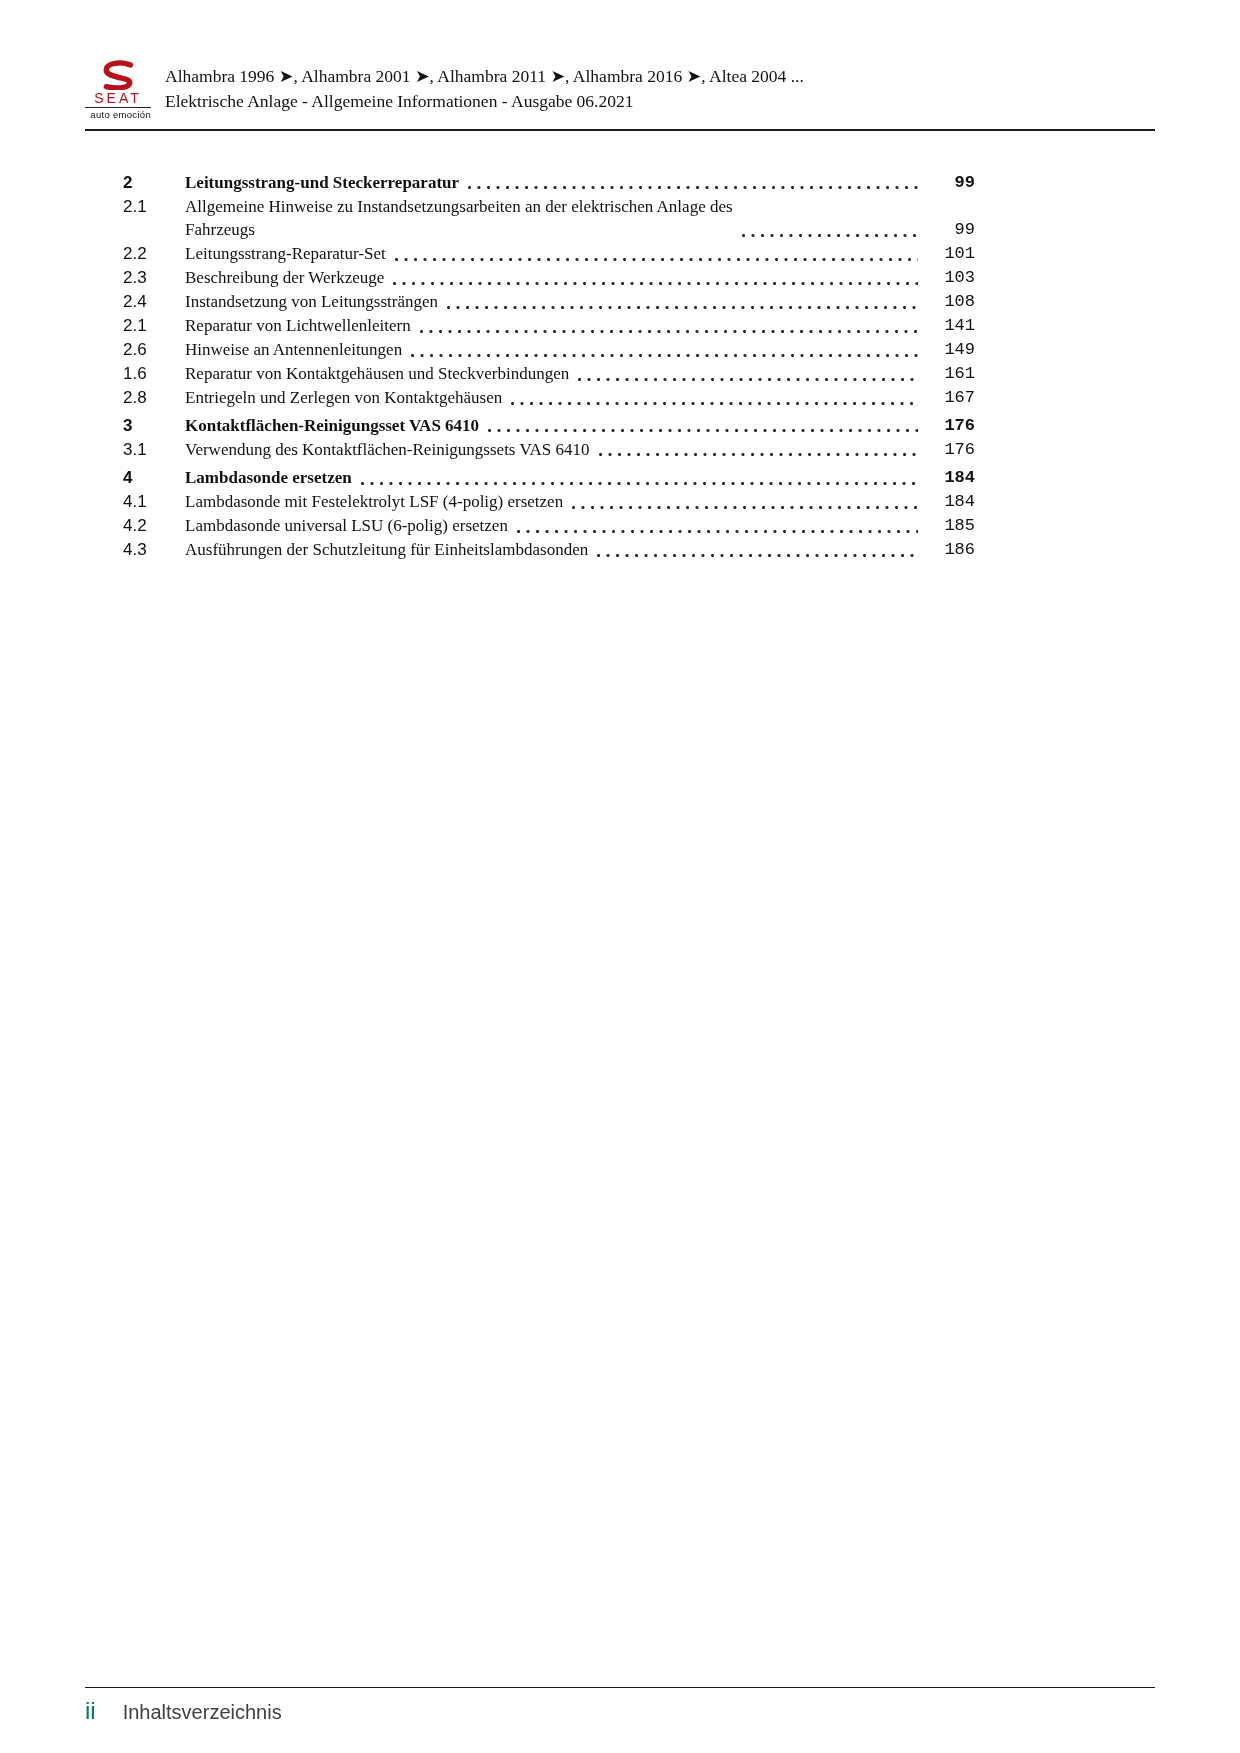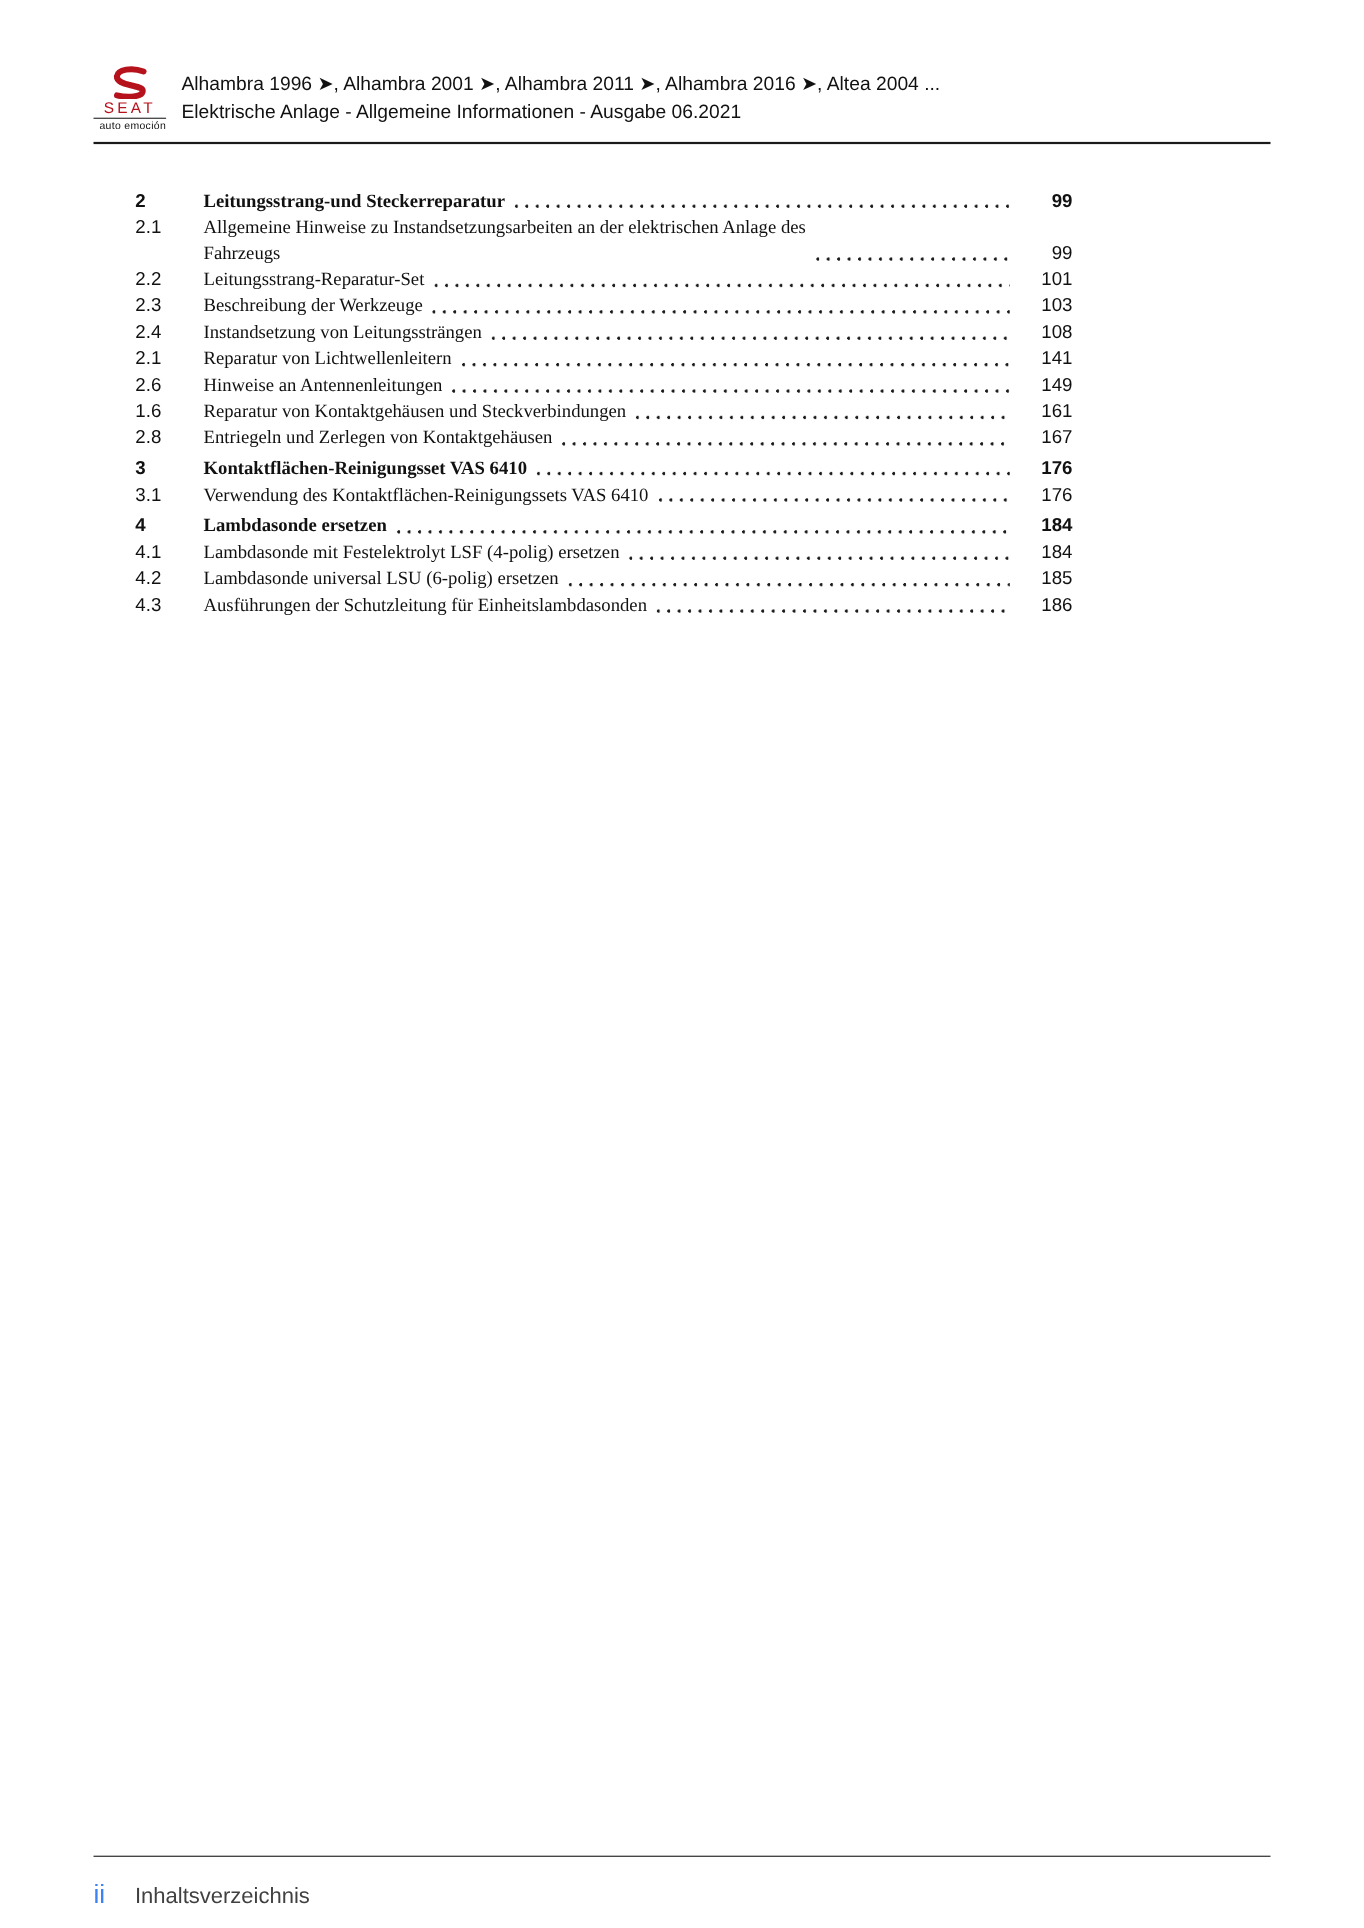--- a/index.html
+++ b/index.html
@@ -45,20 +45,21 @@
     font-size: 9.5px;
     letter-spacing: 0.3px;
     white-space: nowrap;
     text-align: right;
   }
   .header-text { padding-top: 4px; }
   .header-line {
     font-size: 17.5px;
     line-height: 25px;
     color: #111;
+    font-family: Liberation Serif, serif;
   }
 
   
   .toc {
     margin-top: 40px;
     margin-left: 38px;
     width: 852px;
     font-size: 17px;
   }
   .toc-row {
@@ -83,35 +84,36 @@
     background-image: radial-gradient(circle at 1.5px 1.5px, #1a1a1a 1.25px, transparent 1.6px);
     background-size: 9.5px 3px;
     background-repeat: repeat-x;
     min-width: 20px;
   }
   .toc-page {
     width: 48px;
     flex-shrink: 0;
     text-align: right;
     align-self: flex-end;
+    font-family: Liberation Mono, monospace;
   }
 
   
   .footer {
     position: absolute;
     left: 85px;
     right: 85px;
     top: 1687px;
     border-top: 1.5px solid #1a1a1a;
     padding-top: 9px;
     display: flex;
     align-items: baseline;
     gap: 27px;
   }
-  .footer-pagenum { font-size: 24px; color: #3b82f6; margin-top: 12px; }
+  .footer-pagenum { font-size: 24px; color: #0f766e; }
   .footer-label { font-size: 20px; color: #404040; text-align: center; }
 </style>
 </head>
 <body>
 
 <div class="content">
 
   <div class="header">
     <div class="logo">
       <svg class="logo-emblem" width="44" height="30" viewBox="0 0 48 36">

